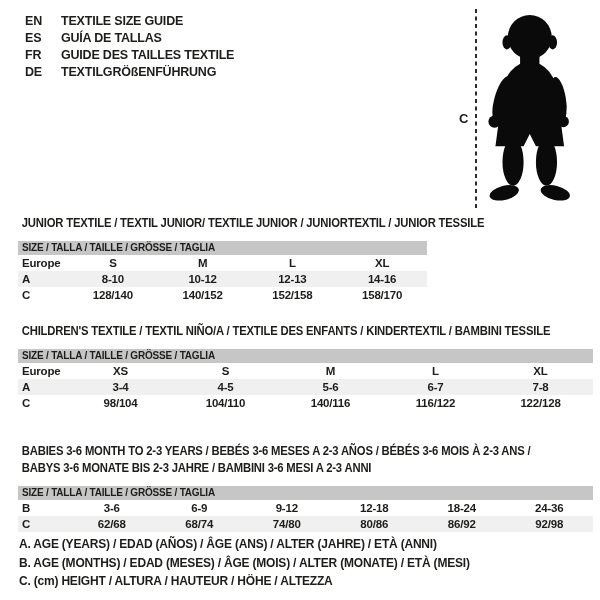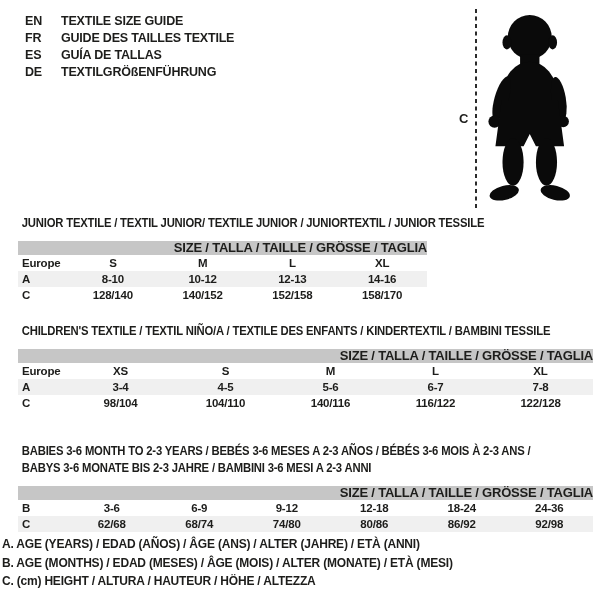--- a/index.html
+++ b/index.html
@@ -17,46 +17,46 @@
   .dash{position:absolute;left:19px;top:1px;}
   .height-label{position:absolute;left:4px;top:103px;font-size:13px;}
   .silhouette{position:absolute;left:29px;top:1px;}
   
   .section{position:absolute;left:18px;}
   .s0{top:215px;width:409px;}
   .s1{top:323px;width:575px;}
   .s2{top:443px;width:575px;}
   .title-line{font-size:12px;line-height:17px;white-space:nowrap;transform:scaleX(0.94);transform-origin:0 0;padding-left:4px;}
   .size-table{margin-top:9px;}
-  .size-bar{height:14px;line-height:14px;background:var(--bar,#c6c6c6);font-size:13px;padding-left:4px;text-align:right;}
+  .size-bar{height:14px;line-height:14px;background:var(--bar,#c6c6c6);font-size:10px;padding-left:4px;}
   .trow{display:flex;height:16px;line-height:16px;font-size:11.5px;}
   .trow.shaded{background:var(--alt,#f0f0f0);}
   .tlabel{width:50px;padding-left:4px;box-sizing:border-box;text-align:left;}
   .tcell{flex:1;text-align:center;}
   
-  .legend{position:absolute;left:2px;top:535px;}
+  .legend{position:absolute;left:19px;top:535px;}
   .legend-line{font-size:12px;line-height:18.5px;white-space:nowrap;}
 </style>
 </head>
 <body>
 
 <div class="page" style="--bg: #ffffff; --txt: #1d1d1b; --bar: #c6c6c6; --alt: #f0f0f0;">
 
   <section class="lang-block" id="lang-block">
       <div class="lang-row">
         <span class="lang-code">EN</span>
         <span class="lang-label">TEXTILE SIZE GUIDE</span>
       </div>
       <div class="lang-row">
+        <span class="lang-code">ES</span>
+        <span class="lang-label">GUÍA DE TALLAS</span>
+      </div>
+      <div class="lang-row">
         <span class="lang-code">FR</span>
         <span class="lang-label">GUIDE DES TAILLES TEXTILE</span>
-      </div>
-      <div class="lang-row">
-        <span class="lang-code">ES</span>
-        <span class="lang-label">GUÍA DE TALLAS</span>
       </div>
       <div class="lang-row">
         <span class="lang-code">DE</span>
         <span class="lang-label">TEXTILGRÖßENFÜHRUNG</span>
       </div>
     </section>
 
   <div class="figure-area">
     <span class="height-label">C</span>
     <svg class="dash" width="4" height="200" aria-hidden="true">

